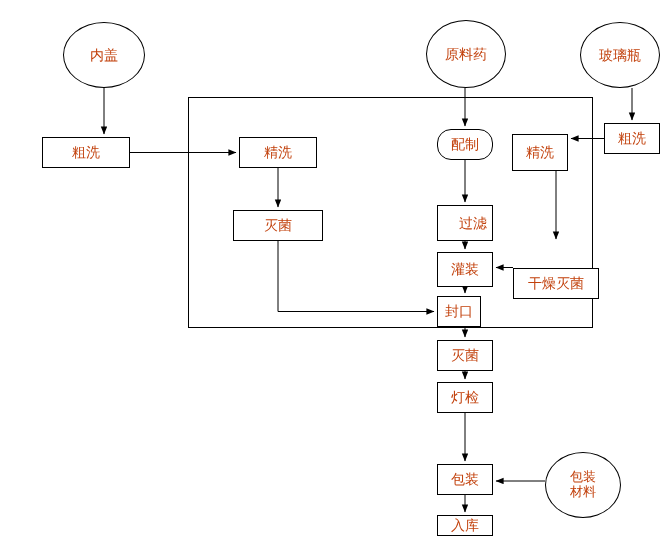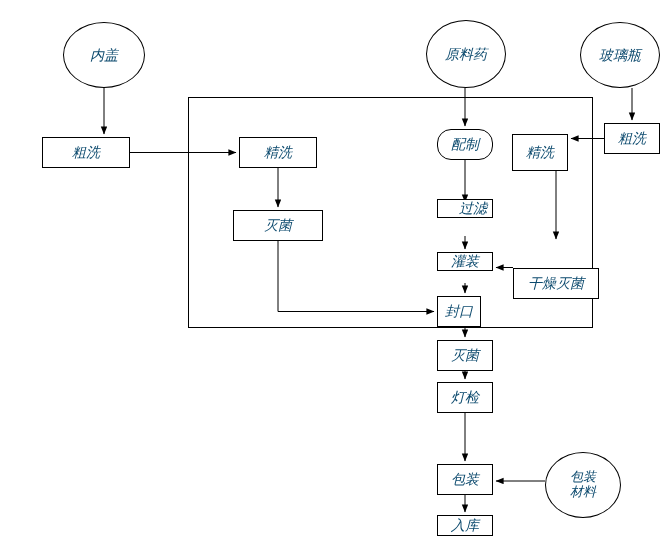--- a/index.html
+++ b/index.html
@@ -23,24 +23,23 @@
     height: 554px;
     pointer-events: none;
   }
   .node {
     position: absolute;
     box-sizing: border-box;
     display: flex;
     align-items: center;
     justify-content: center;
     text-align: center;
-    color: #0c4a6e;
+    color: #c2410c;
     background: #ffffff;
     line-height: 1.15;
-    font-style: italic;
   }
   .node.rect {
     border: 1px solid #000000;
     font-size: 14px;
   }
   .node.ellipse {
     border: 1px solid #000000;
     border-radius: 50%;
     font-size: 14px;
   }
@@ -118,25 +117,25 @@
   </div>
 
   <div class="node rect" style="left:233px; top:210px; width:90px; height:31px;">
     <span>灭菌</span>
   </div>
 
   <div class="node rect" style="left:437px; top:129px; width:56px; height:31px;border-radius:14px;">
     <span>配制</span>
   </div>
 
-  <div class="node rect" style="left:437px; top:199px; width:56px; height:19px;padding-left:16px;">
+  <div class="node rect" style="left:437px; top:205px; width:56px; height:36px;padding-left:16px;">
     <span>过滤</span>
   </div>
 
-  <div class="node rect" style="left:437px; top:252px; width:56px; height:19px;">
+  <div class="node rect" style="left:437px; top:252px; width:56px; height:35px;">
     <span>灌装</span>
   </div>
 
   <div class="node rect" style="left:437px; top:296px; width:44px; height:31px;">
     <span>封口</span>
   </div>
 
   <div class="node rect" style="left:437px; top:340px; width:56px; height:31px;">
     <span>灭菌</span>
   </div>

